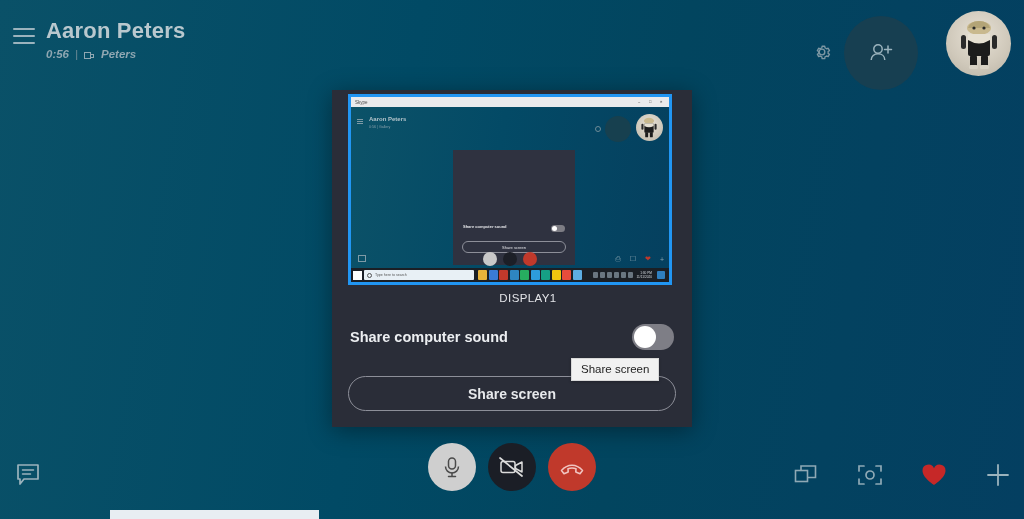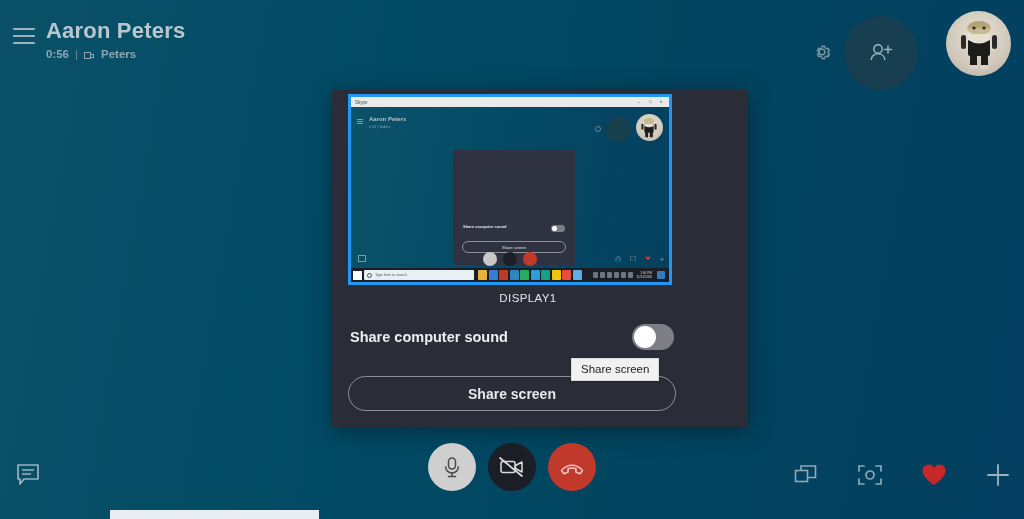--- a/index.html
+++ b/index.html
@@ -24,21 +24,21 @@
     cursor: pointer;
   }
   .hamburger span { display: block; height: 2px; background: #9bb3bd; border-radius: 1px; }
   .title-wrap { position: absolute; left: 46px; top: 18px; }
   .call-title {
     font-size: 22px; font-weight: bold; color: #b9c8ce; letter-spacing: .2px;
     line-height: 26px;
   }
   .call-sub {
     margin-top: 4px; font-size: 11.5px; color: #8fa7b2; font-weight: bold;
-    display: flex; align-items: flex-end; gap: 6px;
+    display: flex; align-items: flex-end; gap: 6px; font-style: italic;
   }
   .sub-sep { color: #6e8b97; font-weight: normal; }
   .gallery-icon { display: inline-block; width: 11px; height: 9px; position: relative; }
   .gallery-icon i {
     position: absolute; border: 1px solid #8fa7b2; display: block;
   }
   .gallery-icon i.a { left: 0; top: 1px; width: 7px; height: 7px; }
   .gallery-icon i.b { left: 7px; top: 3px; width: 3px; height: 4px; border-left: none; }
 
   .gear-btn {
@@ -56,21 +56,21 @@
     position: absolute; right: 13px; top: 11px;
     width: 65px; height: 65px; border-radius: 50%;
     background: radial-gradient(circle at 50% 38%, #e8e2d6 0%, #cfc8ba 60%, #b9b2a4 100%);
     overflow: hidden;
   }
   .avatar .droid { position: absolute; left: 50%; top: 8px; transform: translateX(-50%); }
 
   
   .share-dialog {
     position: absolute; left: 332px; top: 90px;
-    width: 416px; height: 337px;
+    width: 360px; height: 337px;
     background: #2a2d38;
     box-shadow: 0 4px 22px rgba(0,0,0,.38);
   }
   .thumb-wrap { position: absolute; left: 16px; top: 4px; width: 328px; height: 194px; }
   .thumb {
     position: relative; width: 324px; height: 191px;
     border: 3px solid #2196f3; background: #0b5470; overflow: hidden;
   }
   .display-label {
     position: absolute; left: 0; top: 198px; width: 360px;

